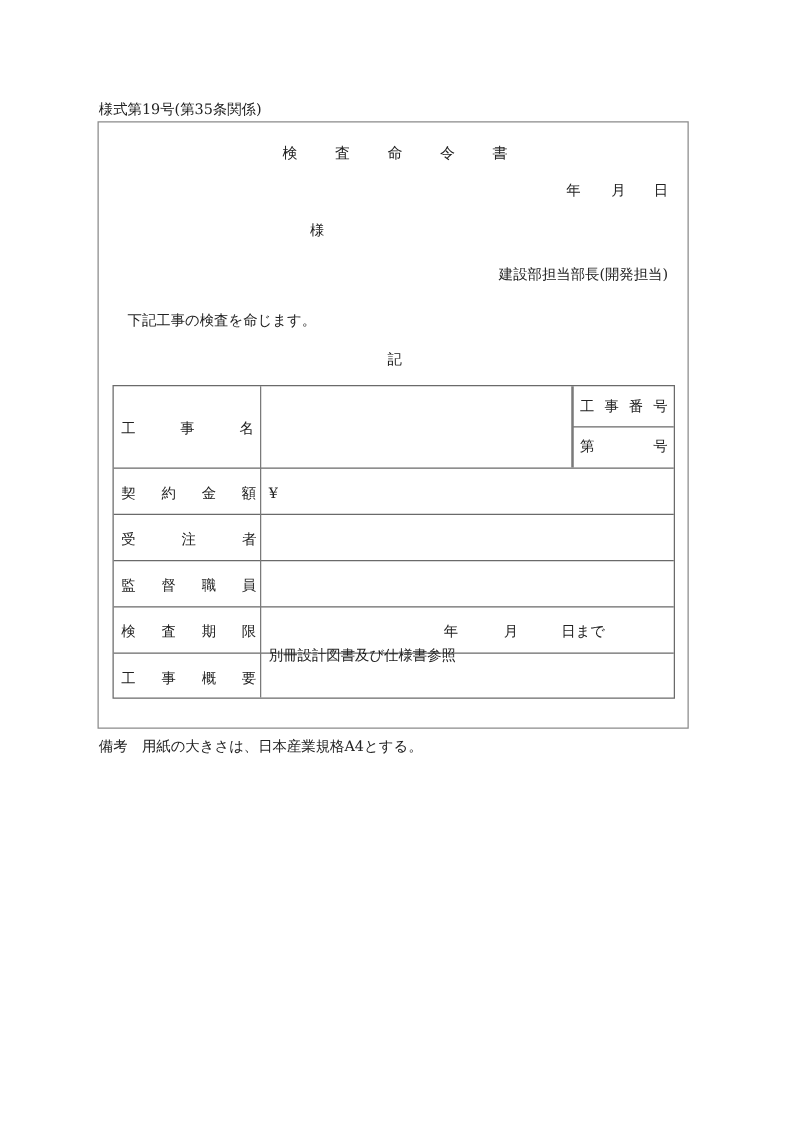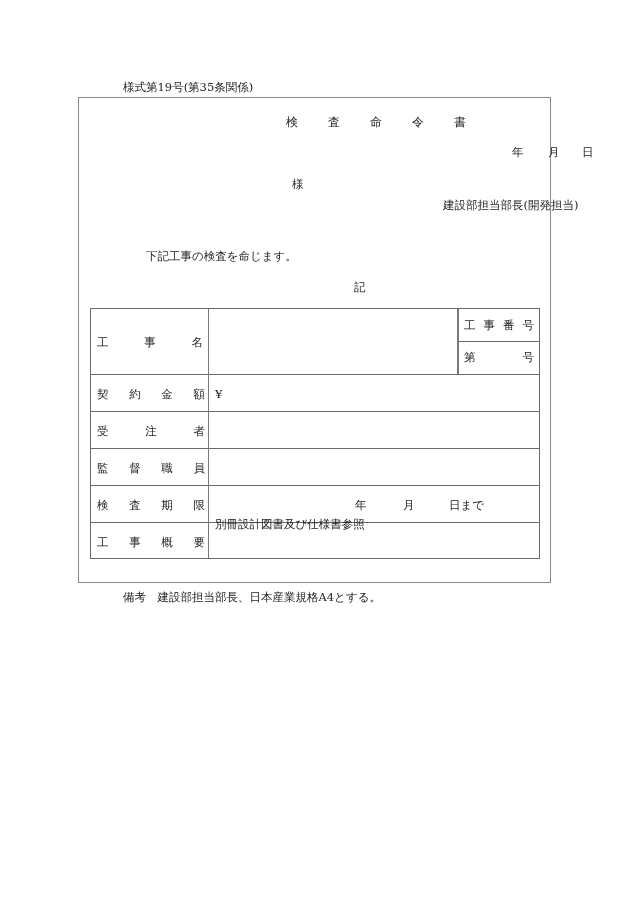--- a/index.html
+++ b/index.html
@@ -1,32 +1,32 @@
 <!DOCTYPE html>
 <html><head>
   <meta charset="utf-8">
   <style>
     html, body { margin:0; padding:0; }
     body {
       width:630px; height:903px; background:#ffffff; position:relative; overflow:hidden;
       font-family:"DejaVu Serif","Liberation Serif",serif; color:#222;
       font-size:11.5px;
     }
-    .abs { position:absolute; white-space:nowrap;margin-left:44px; }
+    .abs { position:absolute; white-space:nowrap; }
     #form-id { left:79px; top:80px; font-size:11.5px; }
     #frame {
       position:absolute; left:78px; top:97px; width:473px; height:486px;
       border:1px solid #8a8a8a; box-sizing:border-box;
     }
-    #title { left:242px; top:114px; font-size:12px; }
+    #title { left:226px; top:114px; font-size:12px; }
     #title span { display:inline-block; width:42px; }
-    #date { left:468px; top:145px; }
+    #date { left:453px; top:145px; }
     #date span { display:inline-block; }
     #addressee { left:248px; top:177px; }
-    #issuer { left:399px; top:198px; }
+    #issuer { left:399px; top:212px; }
     #body-text { left:102px; top:249px; }
     #ki { left:310px; top:280px; }
 
     #table {
       position:absolute; left:90px; top:308px; width:450px; height:251px;
       border:1px solid #6a6a6a; box-sizing:border-box;
     }
     .hline { position:absolute; left:0; right:0; height:0; border-top:1px solid #6a6a6a; }
     .vline { position:absolute; width:0; border-left:1.5px solid #7a7a7a; }
     .label {
@@ -121,13 +121,13 @@
 
   <div class="label" style="top:226px">
     <span>工</span>
       <span>事</span>
       <span>概</span>
       <span>要</span>
   </div>
   <div class="value" style="top:208px">別冊設計図書及び仕様書参照</div>
 </div>
 
-<div id="remarks" class="abs">備考　建設部担当部長、日本産業規格A4とする。</div>
+<div id="remarks" class="abs">備考　用紙の大きさは、日本産業規格A4とする。</div>
 
 </body></html>

